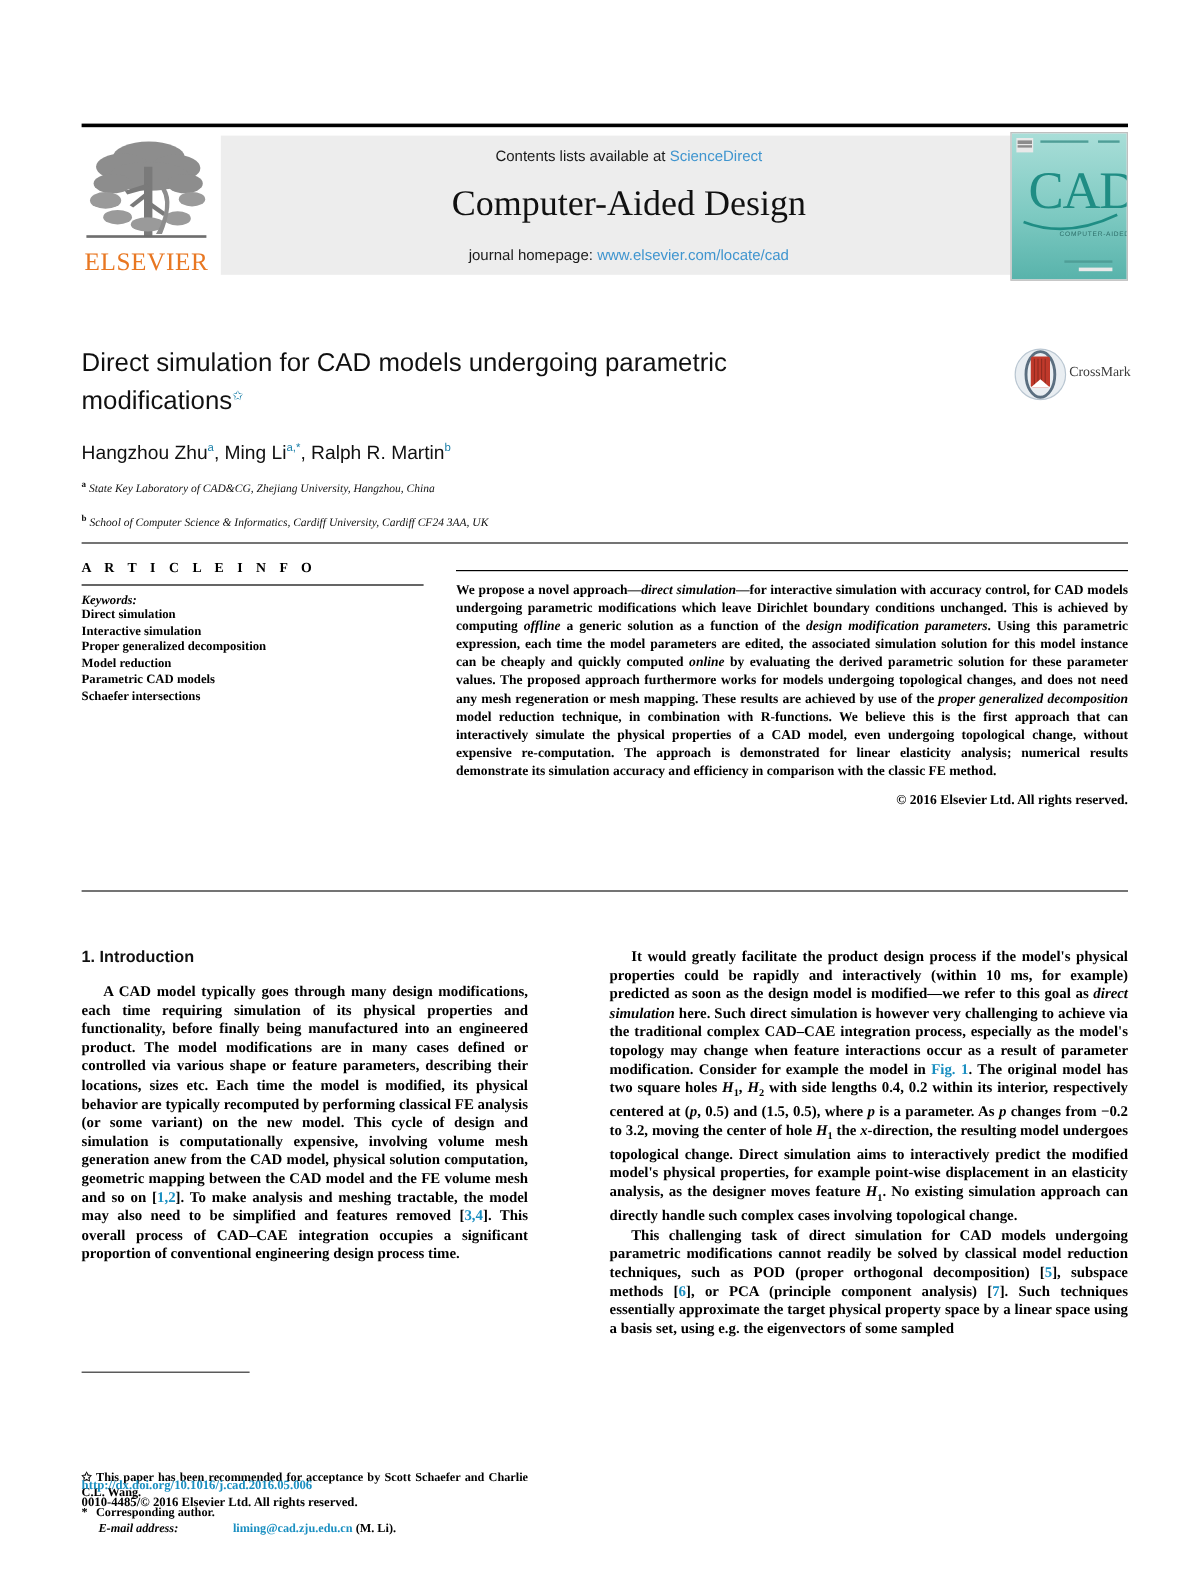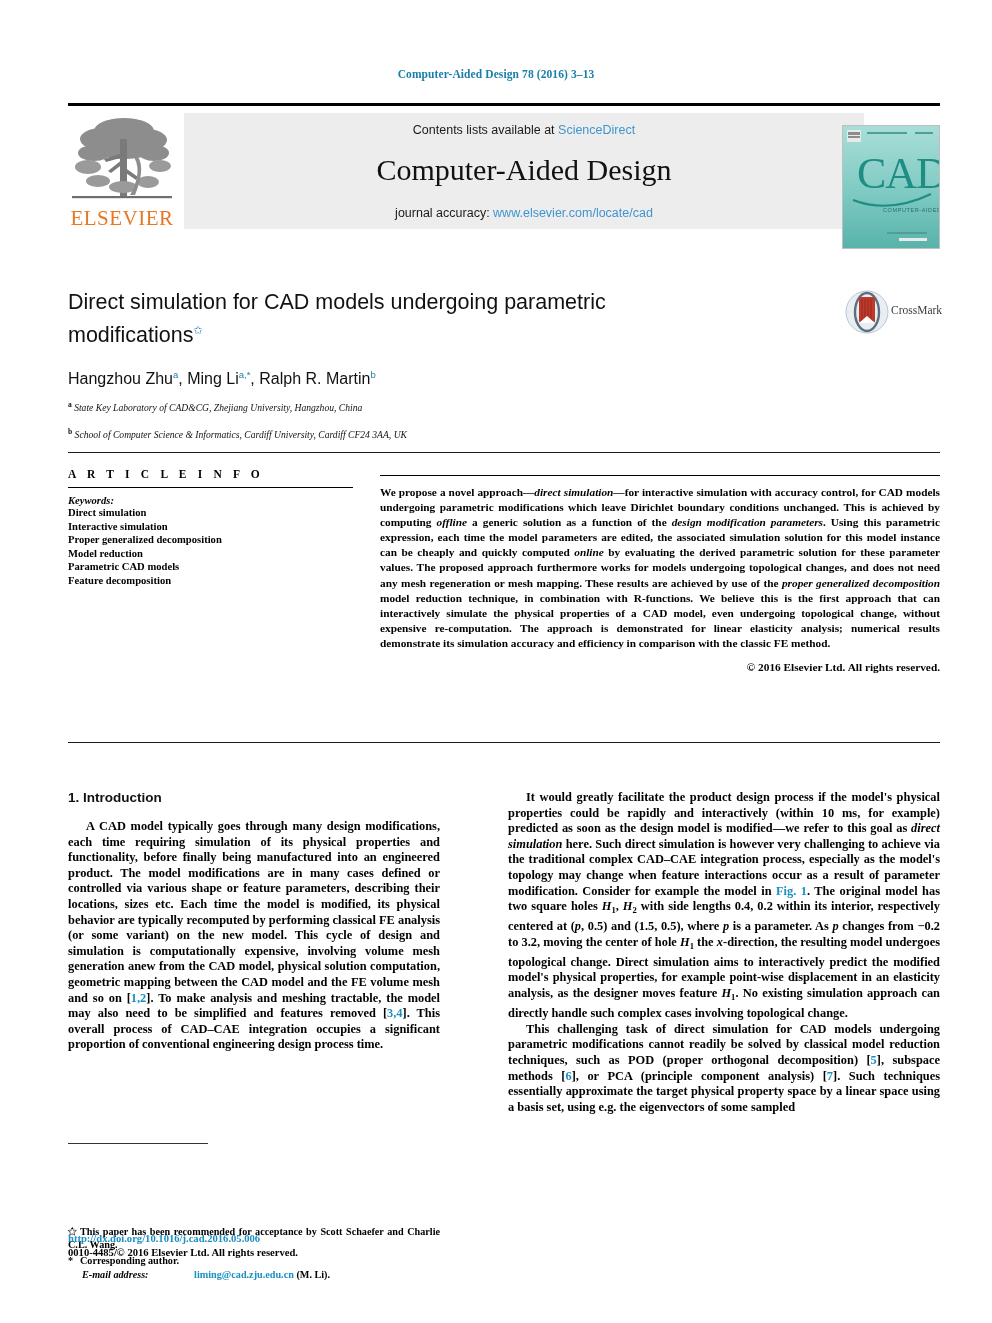--- a/index.html
+++ b/index.html
@@ -88,21 +88,21 @@
     position: absolute;
     left: 0; bottom: 9px;
     width: 680px;
     font-family: "Liberation Sans", sans-serif;
     font-size: 12.5px;
     color: #1a1a1a;
   }
   .hp-link { color: #3f95cf; }
   .cover-thumb {
     position: absolute;
-    right: 0; top: 19px;
+    right: 0; top: 4px;
     width: 96px;
     height: 122px;
     border: 1px solid #bfbfbf;
     background: #e5e5e5;
     overflow: hidden;
   }
 
   
   .title-block {
     position: absolute;
@@ -290,21 +290,20 @@
     line-height: 14px;
     font-weight: bold;
   }
   .doi-link { color: #1a8fc1; }
 </style>
 </head>
 <body>
 
 <div class="page">
 
-  <div class="runhead">Computer-Aided Design 78 (2016) 3–13</div>
 
   <div class="masthead">
 
     <div class="elsevier-logo">
       <svg class="tree-svg" width="108" height="100" viewBox="0 0 108 100">
         <rect x="0" y="0" width="108" height="100" fill="#ffffff"></rect>
         <g fill="#8d8d8d">
           <ellipse cx="56" cy="22" rx="30" ry="13"></ellipse>
           <ellipse cx="34" cy="30" rx="22" ry="11"></ellipse>
           <ellipse cx="78" cy="31" rx="21" ry="11"></ellipse>
@@ -332,21 +331,21 @@
       </svg>
       <div class="elsevier-word">ELSEVIER</div>
     </div>
 
     <div class="grey-band">
       <div class="contents-line">
         <span>Contents lists available at </span><span class="sd-link">ScienceDirect</span>
       </div>
       <div class="journal-title">Computer-Aided Design</div>
       <div class="homepage-line">
-        <span>journal accuracy: </span><span class="hp-link">www.elsevier.com/locate/cad</span>
+        <span>journal homepage: </span><span class="hp-link">www.elsevier.com/locate/cad</span>
       </div>
     </div>
 
     <div class="cover-thumb">
       <svg width="96" height="122" viewBox="0 0 96 122">
         <defs>
           <linearGradient id="cg" x1="0" y1="0" x2="0" y2="1">
             <stop offset="0%" stop-color="#a9ded8"></stop>
             <stop offset="55%" stop-color="#7ecac2"></stop>
             <stop offset="100%" stop-color="#58b3ab"></stop>
@@ -410,21 +409,21 @@
   <div class="info-col">
     <div class="sec-head">A R T I C L E   I N F O</div>
     <div class="sec-rule"></div>
     <div class="kw-title">Keywords:</div>
     <ul class="kw-list">
       <li>Direct simulation</li>
       <li>Interactive simulation</li>
       <li>Proper generalized decomposition</li>
       <li>Model reduction</li>
       <li>Parametric CAD models</li>
-      <li>Feature decomposition</li>
+      <li>Schaefer intersections</li>
     </ul>
   </div>
 
   <div class="abs-col">
     <div class="sec-rule"></div>
     <div class="abs-body">
       We propose a novel approach—<i>direct simulation</i>—for interactive simulation with accuracy control, for CAD
       models undergoing parametric modifications which leave Dirichlet boundary conditions unchanged. This
       is achieved by computing <i>offline</i> a generic solution as a function of the <i>design modification parameters</i>.
       Using this parametric expression, each time the model parameters are edited, the associated simulation

